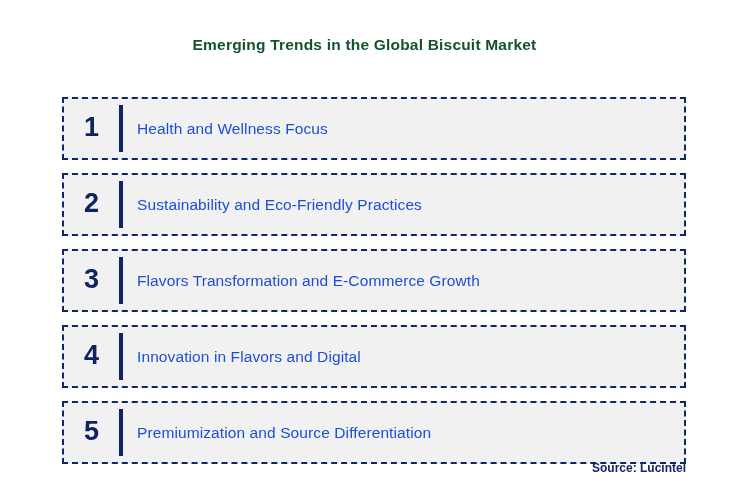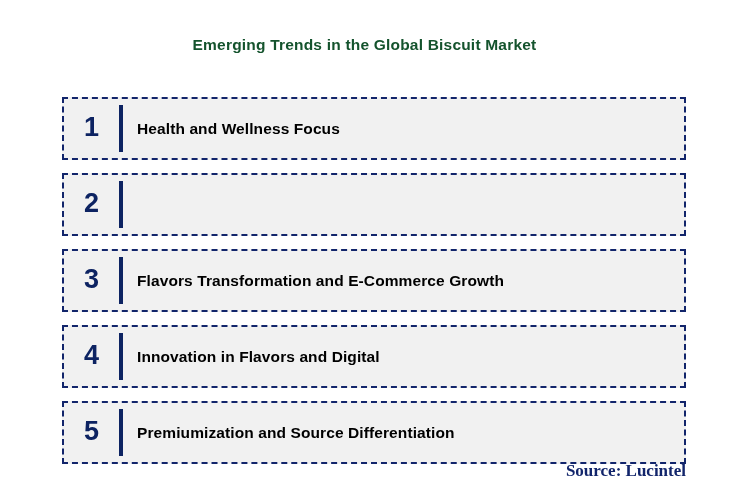--- a/index.html
+++ b/index.html
@@ -71,56 +71,56 @@
     flex: 0 0 4px;
     width: 4px;
     height: 47px;
     background: #0d2362;
   }
 
   .trend-label {
     flex: 1 1 auto;
     padding-left: 14px;
     font-size: 15.5px;
-    font-weight: bold;
-    color: #000000;
+    font-weight: normal;
+    color: #1d4ed8;
     letter-spacing: 0.1px;
     white-space: nowrap;
   }
 
   .source {
     position: absolute;
     top: 461px;
     left: 0;
     width: 686px;
     text-align: right;
-    font-size: 17px;
+    font-size: 12px;
     font-weight: bold;
     color: #12256b;
-    font-family: Liberation Serif, serif;
   }
 </style>
 </head>
 <body>
 
 <div class="page">
 
   <div class="title">Emerging Trends in the Global Biscuit Market</div>
 
   <div class="trend-list">
 
     <div class="trend-row">
       <div class="trend-number">1</div>
       <div class="trend-divider"></div>
       <div class="trend-label">Health and Wellness Focus</div>
     </div>
 
     <div class="trend-row">
       <div class="trend-number">2</div>
       <div class="trend-divider"></div>
+      <div class="trend-label">Sustainability and Eco-Friendly Practices</div>
     </div>
 
     <div class="trend-row">
       <div class="trend-number">3</div>
       <div class="trend-divider"></div>
       <div class="trend-label">Flavors Transformation and E-Commerce Growth</div>
     </div>
 
     <div class="trend-row">
       <div class="trend-number">4</div>

